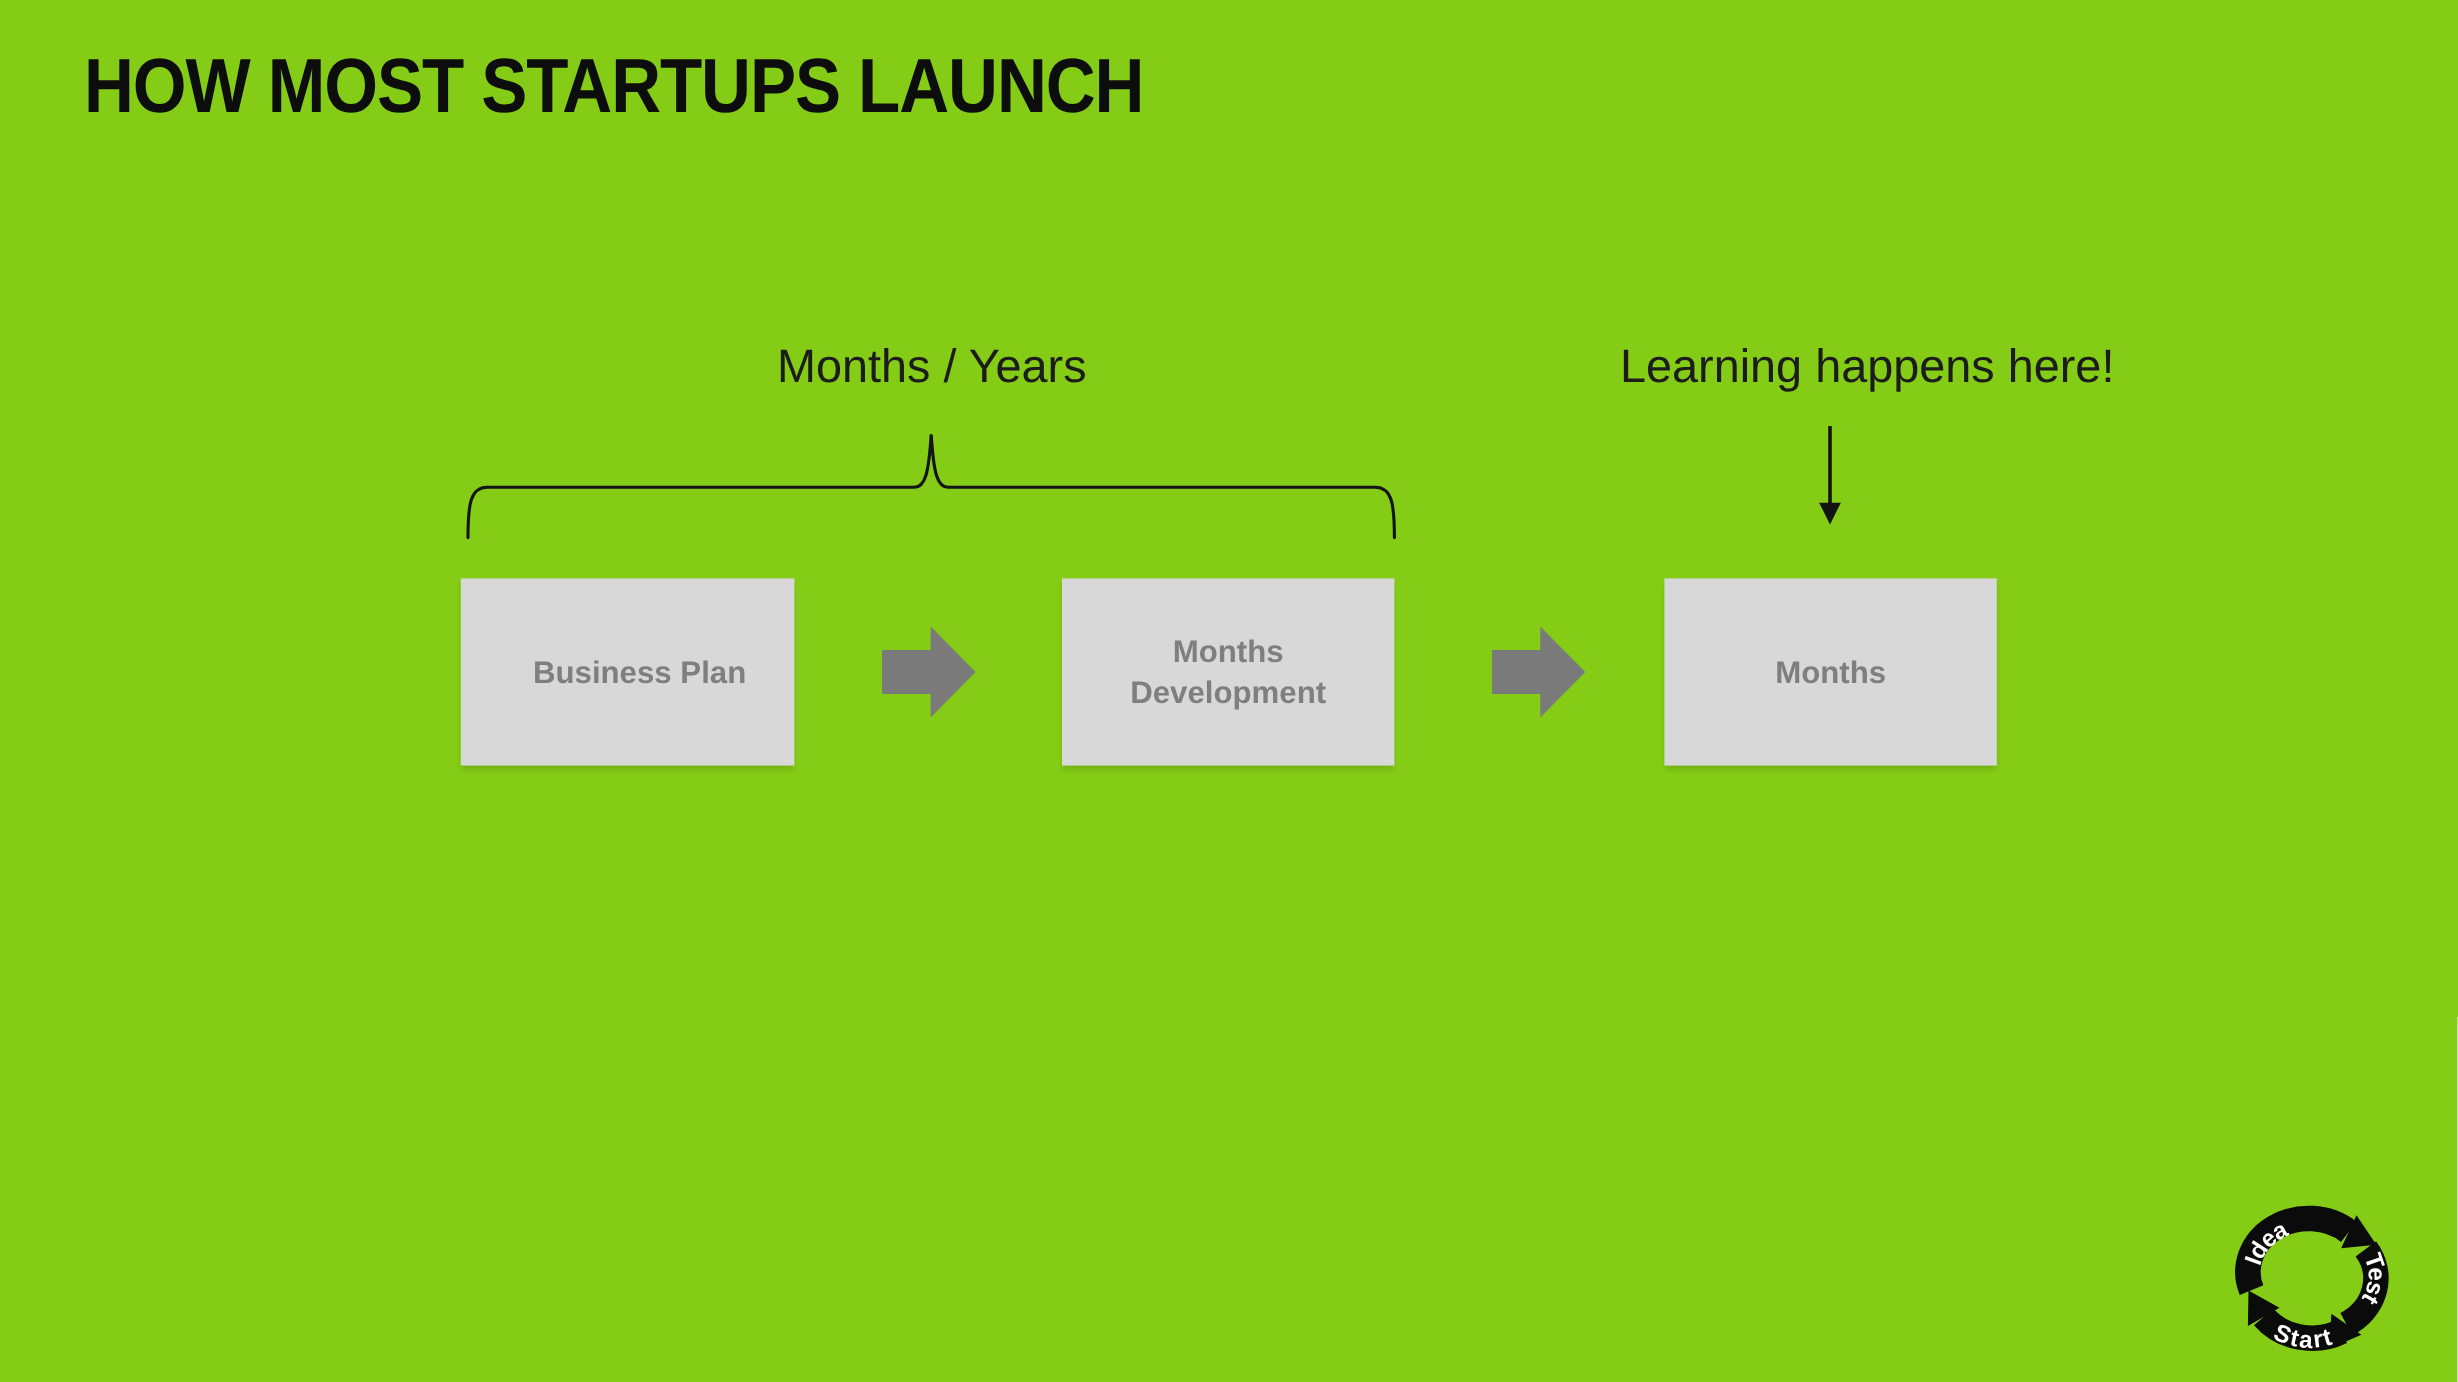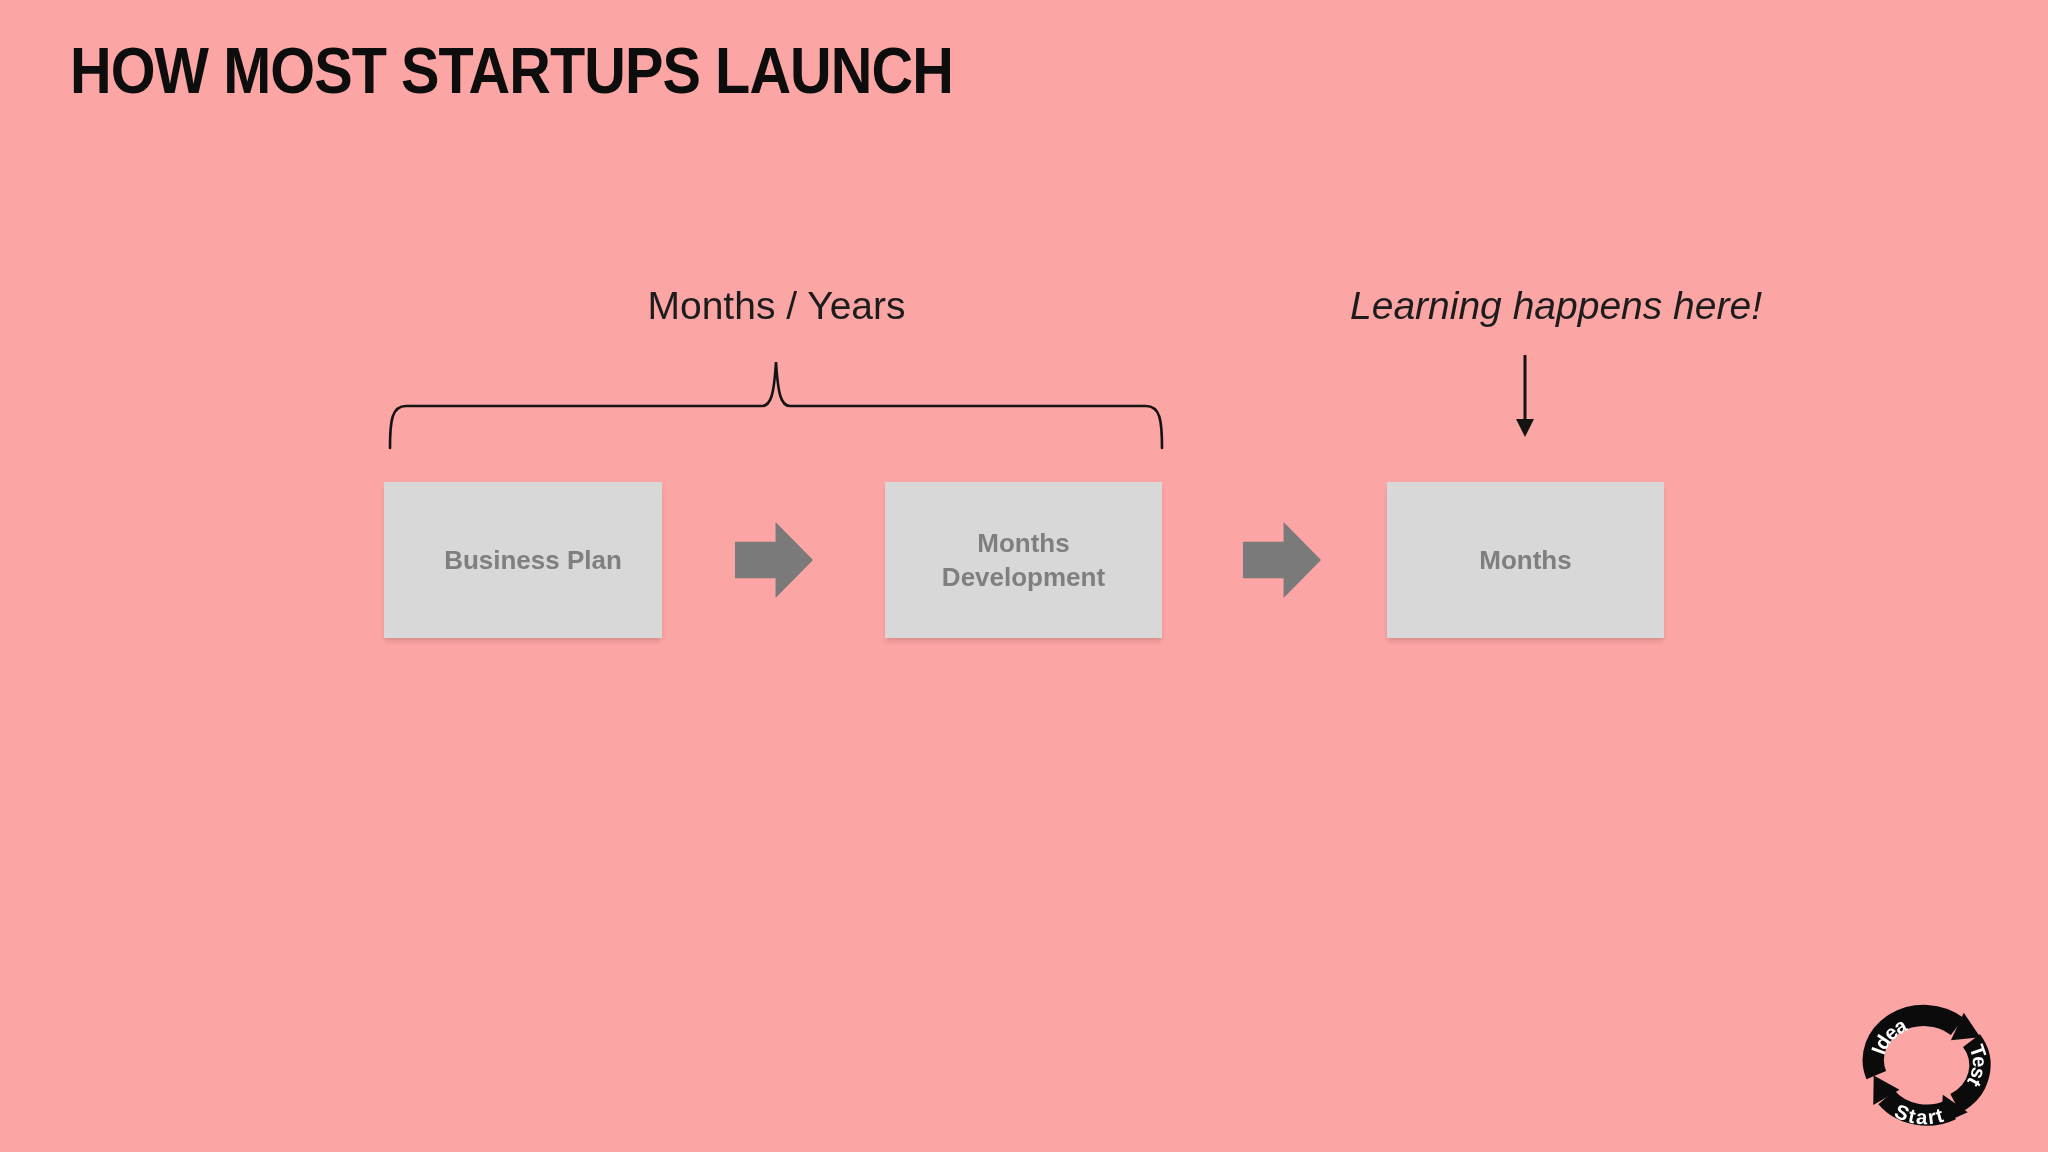--- a/index.html
+++ b/index.html
@@ -1,20 +1,20 @@
 <!DOCTYPE html>
 <html><head>
 <meta charset="utf-8">
 <style>
   html, body { margin: 0; padding: 0; background: #ffffff; }
   .slide {
     position: relative;
     width: 2048px;
     height: 1152px;
-    background: #fca5a5;
+    background: #84cc16;
     overflow: hidden;
     font-family: "Liberation Sans", sans-serif;
   }
 
   .title {
     position: absolute;
     left: 70px;
     top: 34px;
     margin: 0;
     font-size: 64px;
@@ -28,21 +28,21 @@
 
   .annotation {
     position: absolute;
     top: 284px;
     font-size: 39px;
     color: #1c1c1c;
     text-align: center;
     white-space: nowrap;
   }
   .annotation.timeline { left: 389px; width: 775px; }
-  .annotation.learning { left: 1350px; width: 330px; font-style: italic; }
+  .annotation.learning { left: 1350px; width: 330px; }
 
   .brace-svg {
     position: absolute;
     left: 388px;
     top: 356px;
     width: 776px;
     height: 94px;
   }
   .down-arrow-svg {
     position: absolute;

